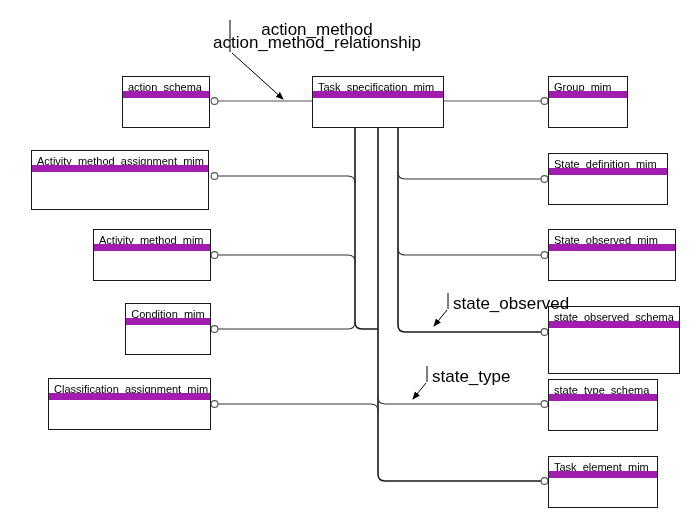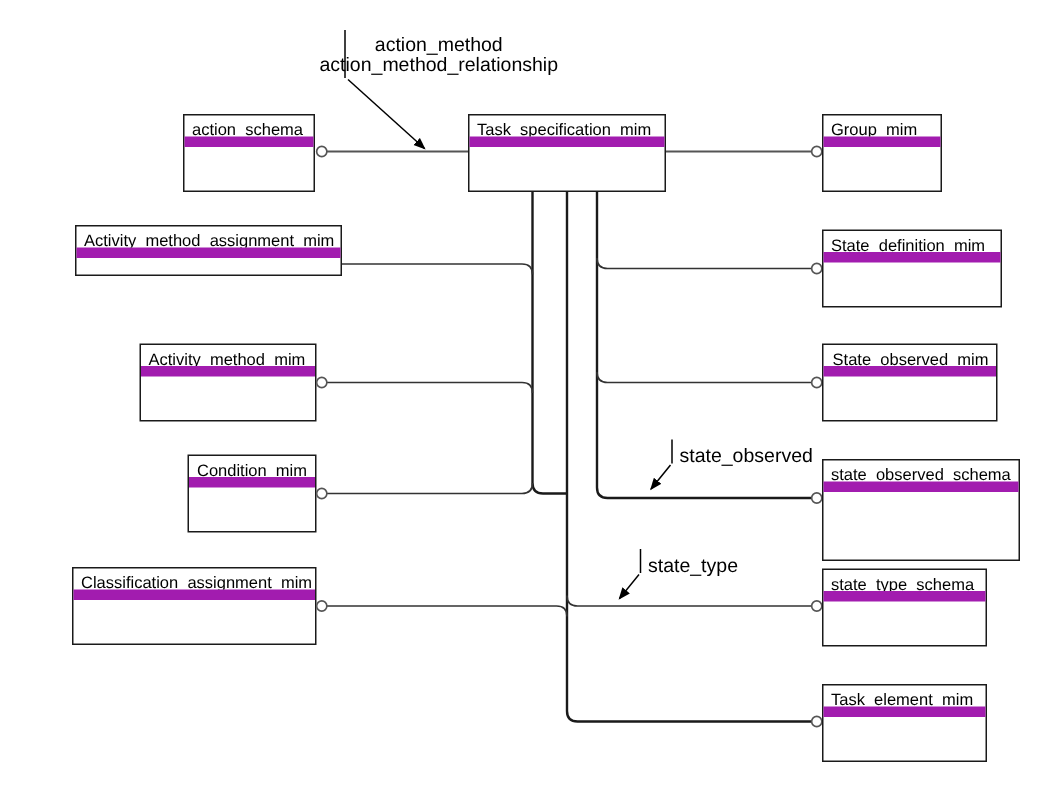--- a/index.html
+++ b/index.html
@@ -45,21 +45,21 @@
   }
   .entity-body {
     position: absolute;
     left: 0;
     top: 21px;
     right: 0;
     bottom: 0;
   }
   .anno-label {
     position: absolute;
-    font-size: 13px;
+    font-size: 17px;
     color: #000000;
     white-space: nowrap;
     line-height: 13px;
   }
   .anno-label.centered {
     text-align: center;
   }
 </style>
 </head>
 <body>
@@ -159,36 +159,36 @@
   <div class="entity-box" style="left:312px; top:76px; width:132px; height:52px;">
     <div class="entity-title">Task_specification_mim</div>
     <div class="entity-body"></div>
   </div>
 
   <div class="entity-box" style="left:548px; top:76px; width:80px; height:52px;">
     <div class="entity-title">Group_mim</div>
     <div class="entity-body"></div>
   </div>
 
-  <div class="entity-box" style="left:50px; top:150px; width:178px; height:34px;padding-left:12px;">
+  <div class="entity-box" style="left:31px; top:150px; width:178px; height:60px;padding-left:12px;">
     <div class="entity-title">Activity_method_assignment_mim</div>
     <div class="entity-body"></div>
   </div>
 
   <div class="entity-box" style="left:548px; top:153px; width:120px; height:52px;">
     <div class="entity-title">State_definition_mim</div>
     <div class="entity-body"></div>
   </div>
 
   <div class="entity-box" style="left:93px; top:229px; width:118px; height:52px;">
     <div class="entity-title">Activity_method_mim</div>
     <div class="entity-body"></div>
   </div>
 
-  <div class="entity-box" style="left:548px; top:229px; width:117px; height:52px;text-align:right;">
+  <div class="entity-box" style="left:548px; top:229px; width:128px; height:52px;">
     <div class="entity-title">State_observed_mim</div>
     <div class="entity-body"></div>
   </div>
 
   <div class="entity-box" style="left:125px; top:303px; width:86px; height:52px;text-align:center;">
     <div class="entity-title">Condition_mim</div>
     <div class="entity-body"></div>
   </div>
 
   <div class="entity-box" style="left:548px; top:306px; width:132px; height:68px;">

